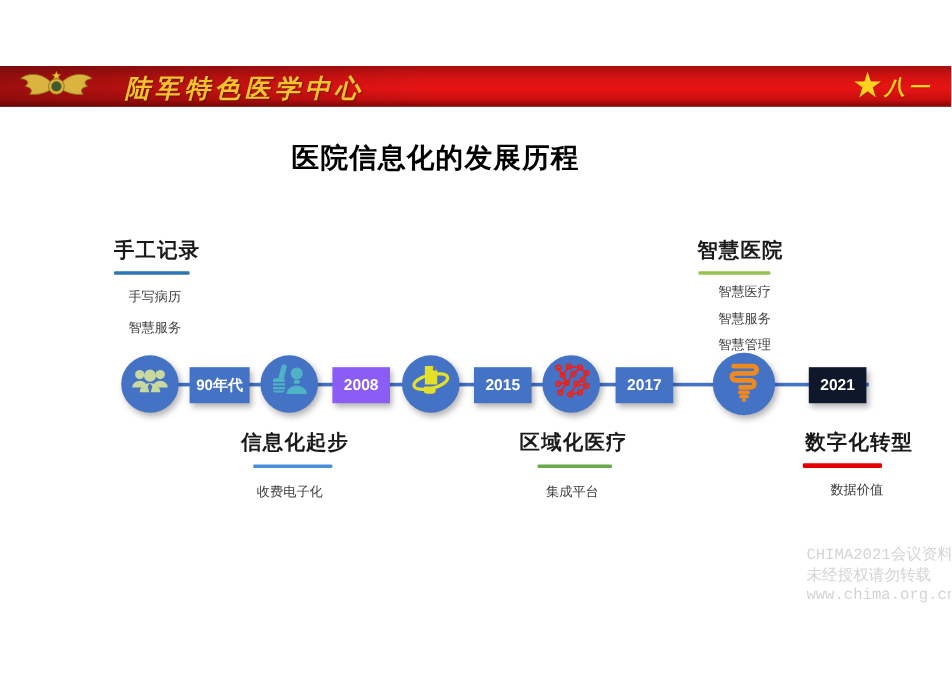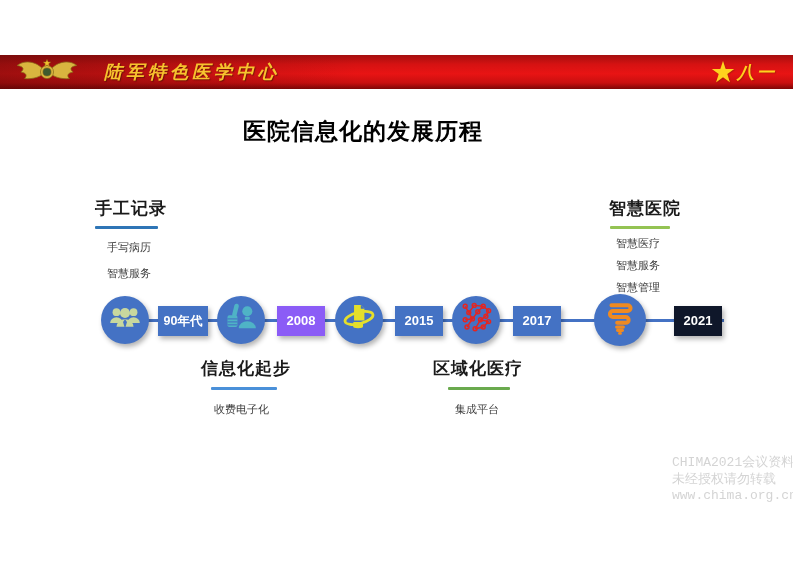--- a/index.html
+++ b/index.html
@@ -13,40 +13,40 @@
   .banner {
     position:absolute; left:0; top:55px; width:793px; height:34px;
     background:linear-gradient(180deg,#a50f0f 0%, #d61212 28%, #e81414 55%, #c90f0f 82%, #7e0606 100%);
   }
   .banner::before {
     content:''; position:absolute; inset:0;
     background:linear-gradient(90deg, rgba(70,8,8,.45) 0%, rgba(70,8,8,0) 45%);
   }
   .emblem { position:absolute; left:14px; top:3px; }
   .org-name {
-    position:absolute; left:104px; top:5px; font-size:18px; font-weight:bold;
+    position:absolute; left:104px; top:5px; font-size:21px; font-weight:bold;
     font-style:italic; font-family:"DejaVu Serif", serif; letter-spacing:4px;
     text-shadow:1px 1px 1px rgba(60,20,0,.55); white-space:nowrap;
   }
   .banner-right { position:absolute; right:16px; top:0; height:34px; display:flex; align-items:center; }
   .star-glyph { font-size:29px; line-height:1; margin-right:1px; text-shadow:1px 1px 1px rgba(120,40,0,.4); }
   .bayi { font-size:17px; font-weight:bold; font-style:italic; letter-spacing:3px; text-shadow:1px 1px 1px rgba(120,40,0,.4); }
 
   
   .title { position:absolute; left:243px; top:116px; margin:0; font-size:23px; font-weight:bold; color:#000; letter-spacing:1px; white-space:nowrap; }
 
   
   .milestone { position:absolute; }
   .m-title { font-size:17px; font-weight:bold; color:#1a1a1a; letter-spacing:1px; white-space:nowrap; }
   .m-underline { height:3px; width:63px; margin-top:6px; border-radius:1px; }
   .m-item { font-size:11px; color:#3d3d3d; white-space:nowrap; }
 
   #mt1 { left:95px;  top:197px; }
   #mt2 { left:317px; top:197px; }
-  #mt3 { left:609px; top:197px; }
+  #mt3 { left:581px; top:197px;text-align:center; }
   #mb1 { left:201px; top:357px; }
   #mb2 { left:433px; top:357px; }
   #mb3 { left:671px; top:357px; }
 
   #mt1 .m-item { margin-top:11px; padding-left:12px; }
   #mt2 .m-underline { margin-left:13px; }
   #mt2 .m-item { margin-top:13px; padding-left:13px; }
   #mt3 .m-underline { margin-left:1px; width:60px; }
   #mt3 .m-item { margin-top:7px; padding-left:7px; }
   #mb1 .m-underline { margin-left:10px; width:66px; margin-top:7px; }
@@ -236,20 +236,25 @@
     <div class="m-underline" style="background: rgb(74, 144, 217);"></div>
     <div class="m-item">收费电子化</div>
   </div>
 
   <div class="milestone" id="mb2">
     <div class="m-title">区域化医疗</div>
     <div class="m-underline" style="background: rgb(106, 170, 78);"></div>
     <div class="m-item">集成平台</div>
   </div>
 
+  <div class="milestone" id="mb3">
+    <div class="m-title">数字化转型</div>
+    <div class="m-underline" style="background: rgb(230, 0, 0);"></div>
+    <div class="m-item">数据价值</div>
+  </div>
 
   <div class="watermark" style="color: rgb(212, 212, 212);">
     <div>CHIMA2021会议资料</div>
     <div>未经授权请勿转载</div>
     <div>www.chima.org.cn</div>
   </div>
 
 </div>
 
 </body></html>

